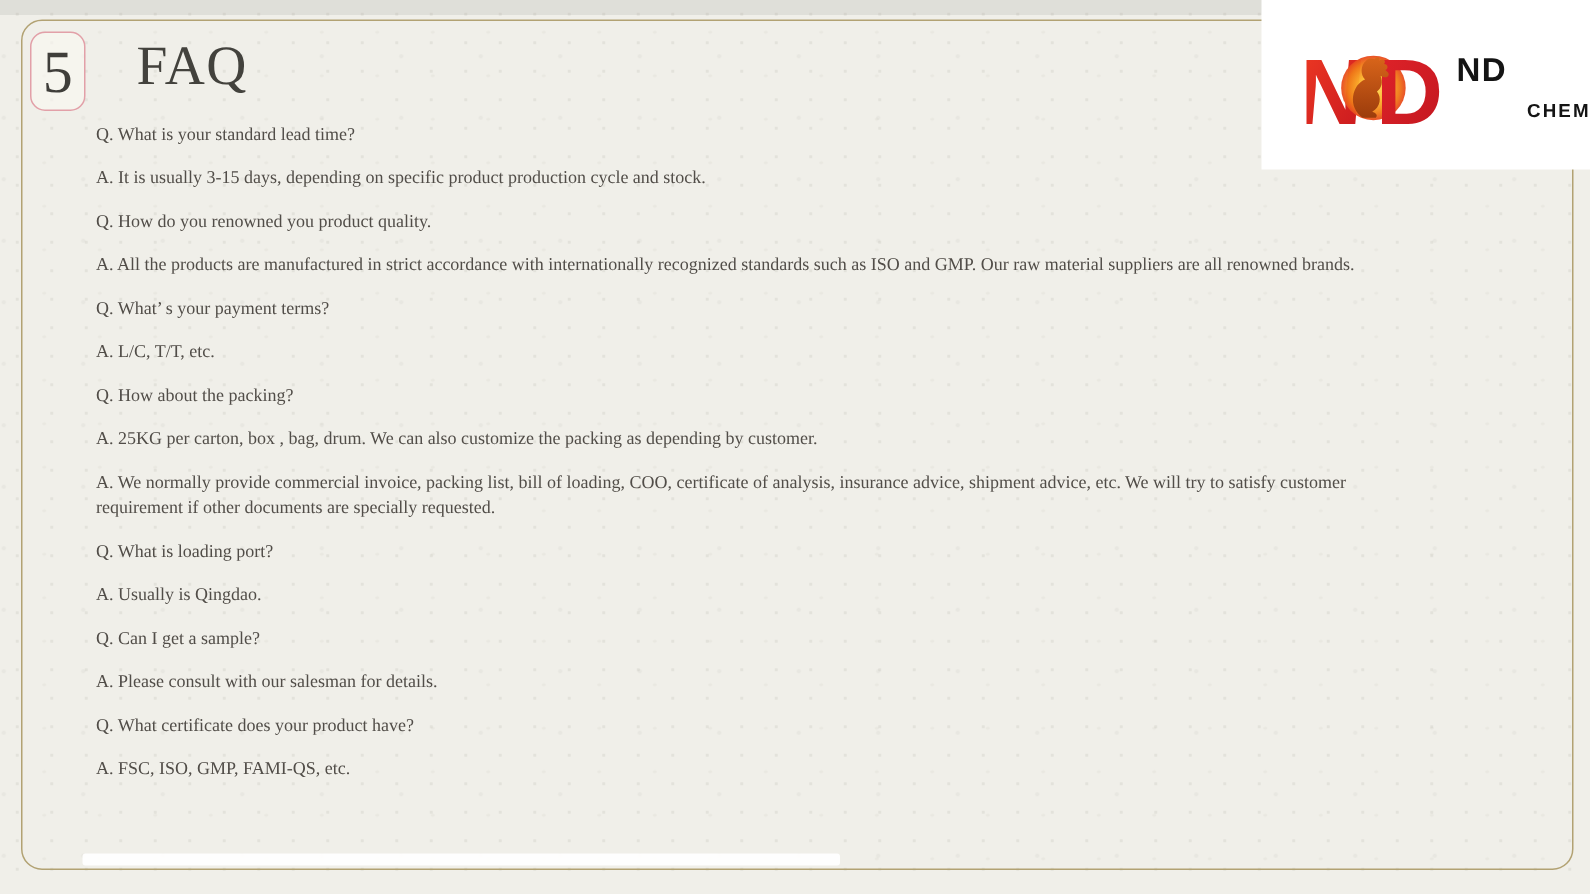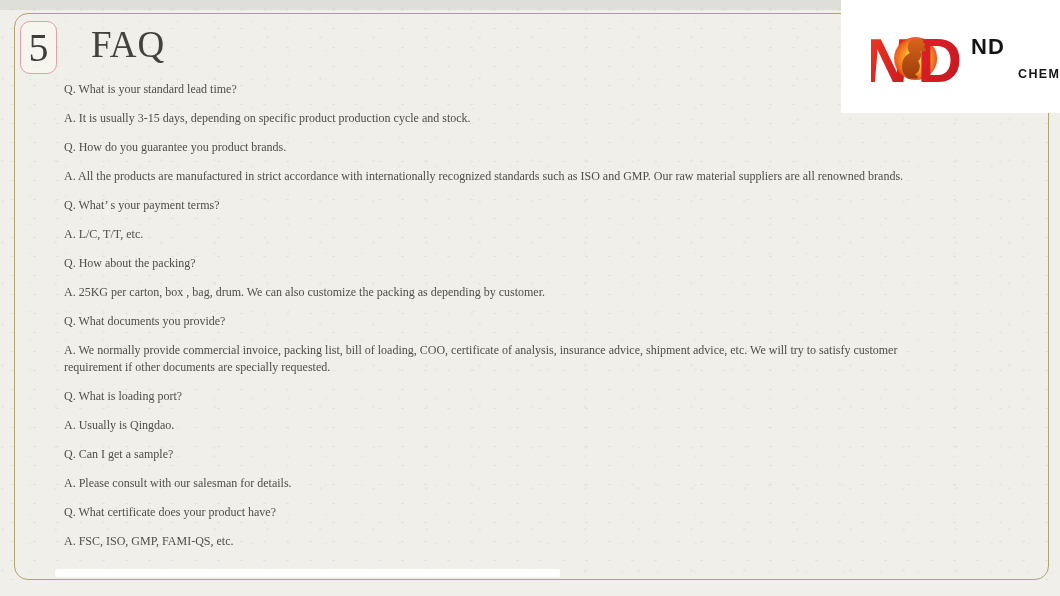--- a/index.html
+++ b/index.html
@@ -103,27 +103,26 @@
       <text x="58" y="72" font-family="Liberation Sans, sans-serif" font-weight="bold" font-size="78" fill="url(#gradD)">D</text>
       <path d="M57,18 C59,15 62,16 61,19 C64,17 67,19 65,22 C68,22 69,26 66,27 L68,29 C70,31 68,34 65,33 L62,32 C64,37 63,42 59,45 C63,50 62,58 55,62 C58,63 60,65 58,67 L47,67 C41,63 38,56 39,49 C40,42 44,37 49,35 C45,31 45,23 50,19 C52,17 55,17 57,18 Z" fill="url(#gradR)"></path>
     </svg>
     <div class="logo-name">ND</div>
     <div class="logo-sub">CHEMICALS</div>
   </div>
 
   <div class="faq">
     <p>Q. What is your standard lead time?</p>
     <p>A. It is usually 3-15 days, depending on specific product production cycle and stock.</p>
-    <p>Q. How do you guarantee you product brands.</p>
+    <p>Q. How do you renowned you product quality.</p>
     <p>A. All the products are manufactured in strict accordance with internationally recognized standards such as ISO and GMP. Our raw material suppliers are all renowned brands.</p>
     <p>Q. What’ s your payment terms?</p>
     <p>A. L/C, T/T, etc.</p>
     <p>Q. How about the packing?</p>
     <p>A. 25KG per carton, box , bag, drum. We can also customize the packing as depending by customer.</p>
-    <p>Q. What documents you provide?</p>
     <p>A. We normally provide commercial invoice, packing list, bill of loading, COO, certificate of analysis, insurance advice, shipment advice, etc. We will try to satisfy customer requirement if other documents are specially requested.</p>
     <p>Q. What is loading port?</p>
     <p>A. Usually is Qingdao.</p>
     <p>Q. Can I get a sample?</p>
     <p>A. Please consult with our salesman for details.</p>
     <p>Q. What certificate does your product have?</p>
     <p>A. FSC, ISO, GMP, FAMI-QS, etc.</p>
   </div>
 
   <div class="hl-strip"></div>

